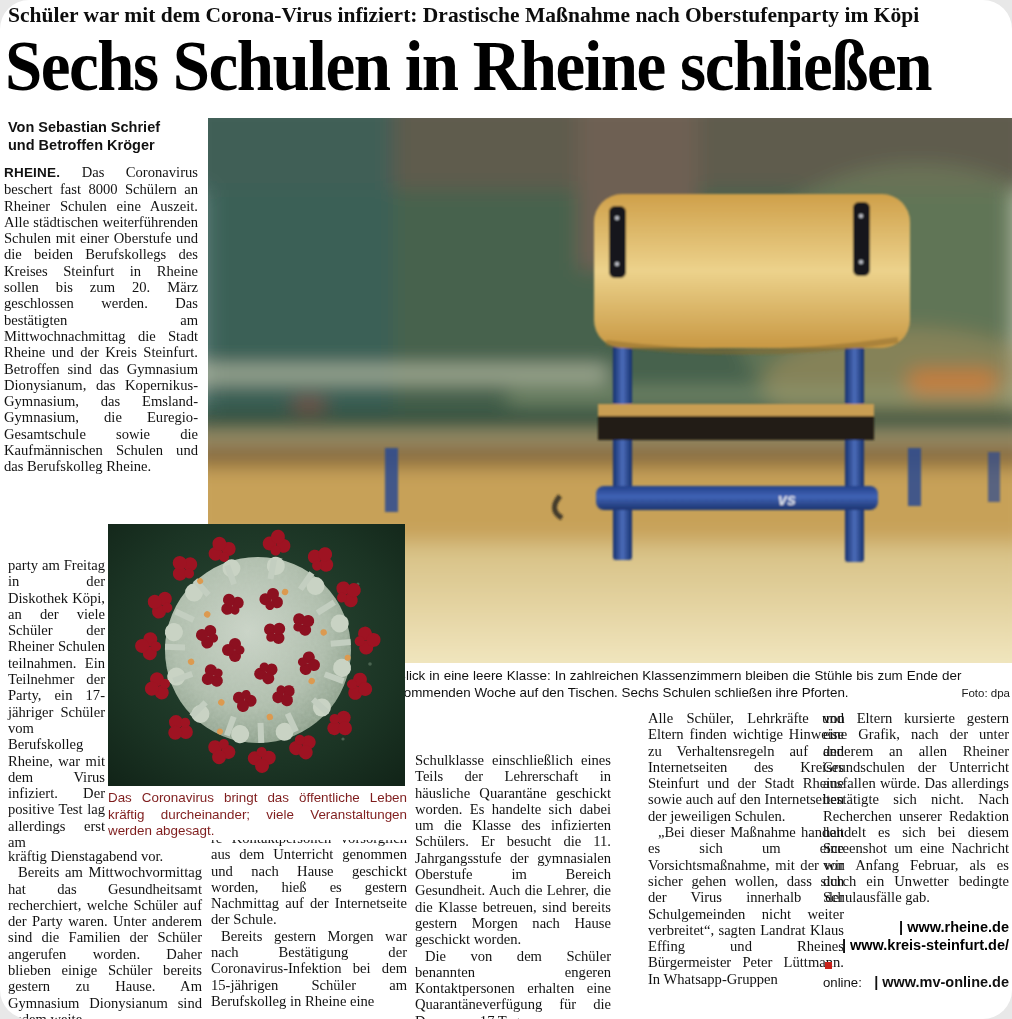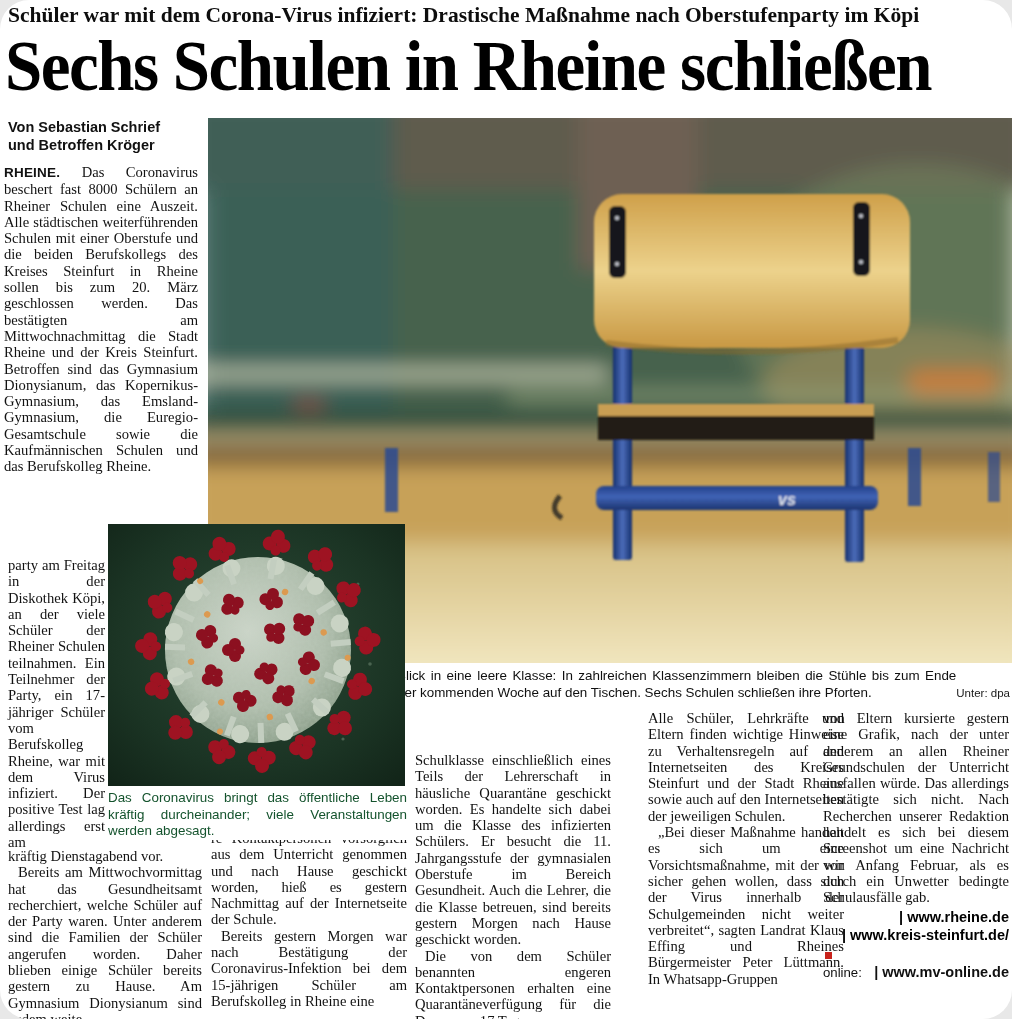--- a/index.html
+++ b/index.html
@@ -9,37 +9,37 @@
           font-family:"Liberation Serif",serif;font-weight:bold;font-size:21.5px;line-height:26px;color:#0d0d0d;}
   .headline{position:absolute;left:5px;top:27px;width:1006px;margin:0;
             font-family:"Liberation Serif",serif;font-weight:bold;font-size:67px;line-height:72px;
             letter-spacing:-1.5px;color:#000;transform:scaleY(1.07);transform-origin:top left;white-space:nowrap;}
   .byline{position:absolute;left:8px;top:118px;font-family:"Liberation Sans",sans-serif;
           font-weight:bold;font-size:14.5px;line-height:18px;color:#111;}
   
   .photo{position:absolute;left:208px;top:118px;width:804px;height:545px;overflow:hidden;z-index:1;}
   .virus{position:absolute;left:108px;top:524px;width:297px;height:262px;overflow:hidden;z-index:3;}
   .virus-caption{position:absolute;left:108px;top:790px;width:299px;z-index:3;background:#fff;
-          font-family:"Liberation Sans",sans-serif;font-size:13.4px;line-height:16.5px;text-align:justify;color:#14532d;}
+          font-family:"Liberation Sans",sans-serif;font-size:13.4px;line-height:16.5px;text-align:justify;color:#7f1d1d;}
   .photo-caption{position:absolute;left:397px;top:668px;width:613px;
           font-family:"Liberation Sans",sans-serif;font-size:13.4px;line-height:16.8px;text-align:justify;color:#101010;}
   .photo-caption .credit{float:right;font-size:11.5px;color:#1a1a1a;margin-top:17px;}
   
   .col{position:absolute;font-size:14.6px;line-height:16.3px;text-align:justify;color:#121212;}
   .col p{margin:0;}
   .col p + p{text-indent:10px;}
   #col1a{left:4px;top:164px;width:194px;}
   #col1n{left:8px;top:557px;width:97px;}
   #col1b{left:8px;top:848px;width:194px;}
   #col2{left:211px;top:830px;width:196px;}
   #col3{left:415px;top:752px;width:196px;}
   #col4{left:648px;top:710px;width:196px;}
   #col5{left:823px;top:710px;width:186px;}
   .lead-in{font-family:"Liberation Sans",sans-serif;font-weight:bold;font-size:13.5px;letter-spacing:.2px;}
-  .links{margin-top:2px;text-align:right;font-family:"Liberation Sans",sans-serif;
+  .links{margin-top:12px;text-align:right;font-family:"Liberation Sans",sans-serif;
          font-weight:bold;font-size:14.5px;line-height:18.5px;color:#000;}
   .links div{cursor:pointer;}
   .notice{margin-top:3px;font-family:"Liberation Sans",sans-serif;font-size:13.2px;line-height:16px;
           text-align:justify;color:#101010;}
   .bullet{display:inline-block;width:7px;height:7px;background:#c8231c;margin:0 5px 1px 2px;vertical-align:middle;}
   .notice-last{display:flex;justify-content:space-between;align-items:baseline;
           font-family:"Liberation Sans",sans-serif;font-size:13.2px;line-height:16px;}
   .notice-last .inline-link{font-weight:bold;font-size:14.5px;cursor:pointer;}
 </style>
 </head>
@@ -318,21 +318,21 @@
         <g transform="rotate(320 150 126)">
             <circle cx="150" cy="36" r="3"></circle>
           </g>
       </g>
     </svg>
   </div>
 
   <div class="virus-caption">Das Coronavirus bringt das öffentliche Leben kräftig durcheinander; viele Veranstaltungen werden abgesagt.</div>
 
   <div class="photo-caption">
-    <span class="credit">Unter: dpa</span>
+    <span class="credit">Foto: dpa</span>
     <span>Blick in eine leere Klasse: In zahlreichen Klassenzimmern bleiben die Stühle bis zum Ende der kommenden Woche auf den Tischen. Sechs Schulen schließen ihre Pforten.</span>
   </div>
 
   <div class="col" id="col1a">
     <p><span class="lead-in">RHEINE.</span>
       <span>Das Coronavirus beschert fast 8000 Schülern an Rheiner Schulen eine Auszeit. Alle städtischen weiterführenden Schulen mit einer Oberstufe und die beiden Berufskollegs des Kreises Steinfurt in Rheine sollen bis zum 20. März geschlossen werden. Das bestätigten am Mittwochnachmittag die Stadt Rheine und der Kreis Steinfurt. Betroffen sind das Gymnasium Dionysianum, das Kopernikus-Gymnasium, das Emsland-Gymnasium, die Euregio-Gesamtschule sowie die Kaufmännischen Schulen und das Berufskolleg Rheine.</span></p>
   </div>
 
   <div class="col" id="col1n">
     <p>party am Freitag in der Diskothek Köpi, an der viele Schüler der Rheiner Schulen teilnahmen. Ein Teilnehmer der Party, ein 17-jähriger Schüler vom Berufskolleg Rheine, war mit dem Virus infiziert. Der positive Test lag allerdings erst am</p>

